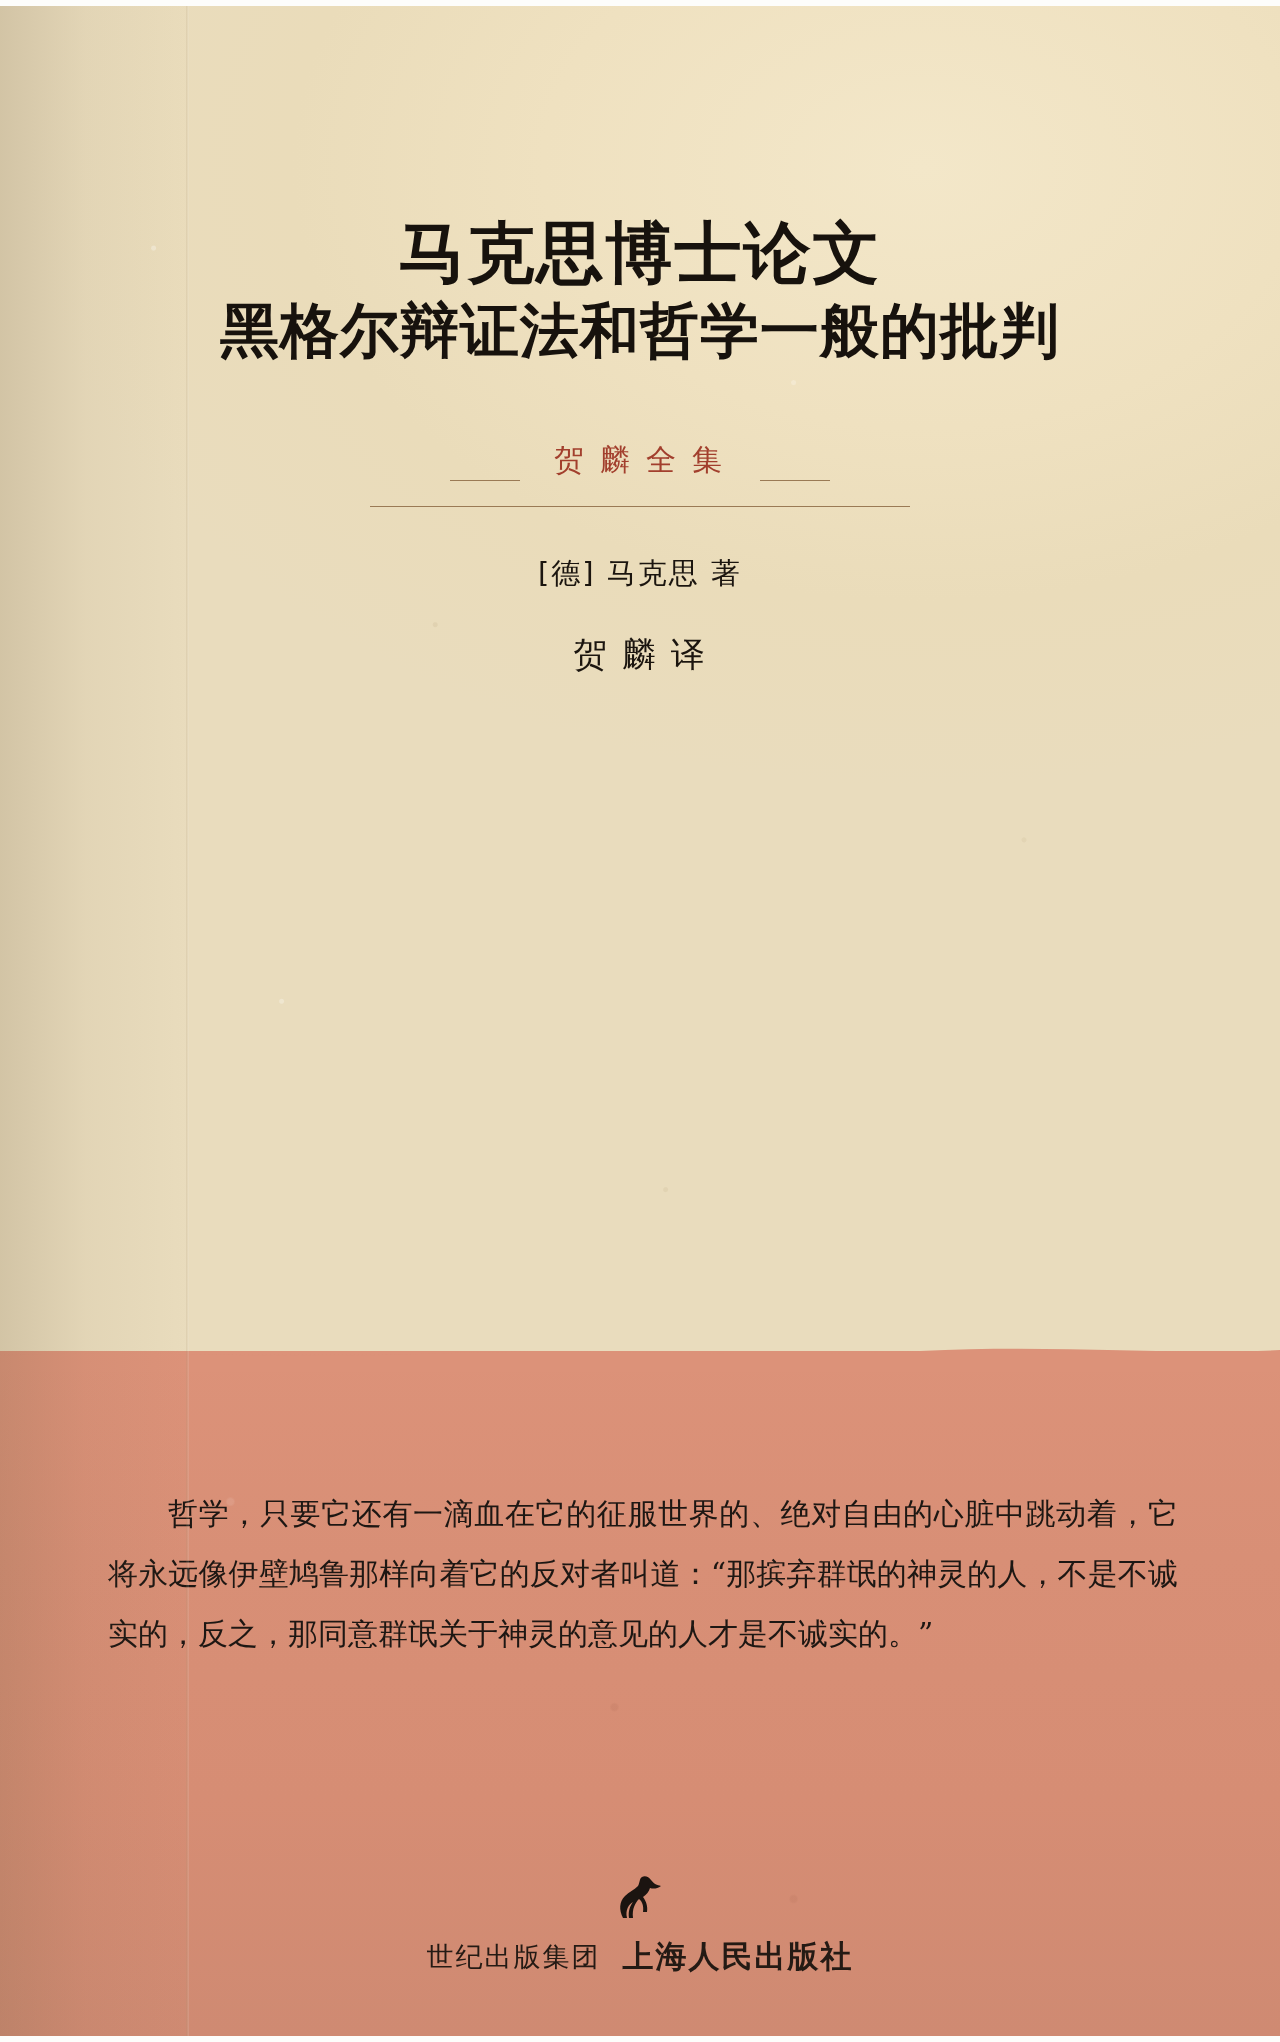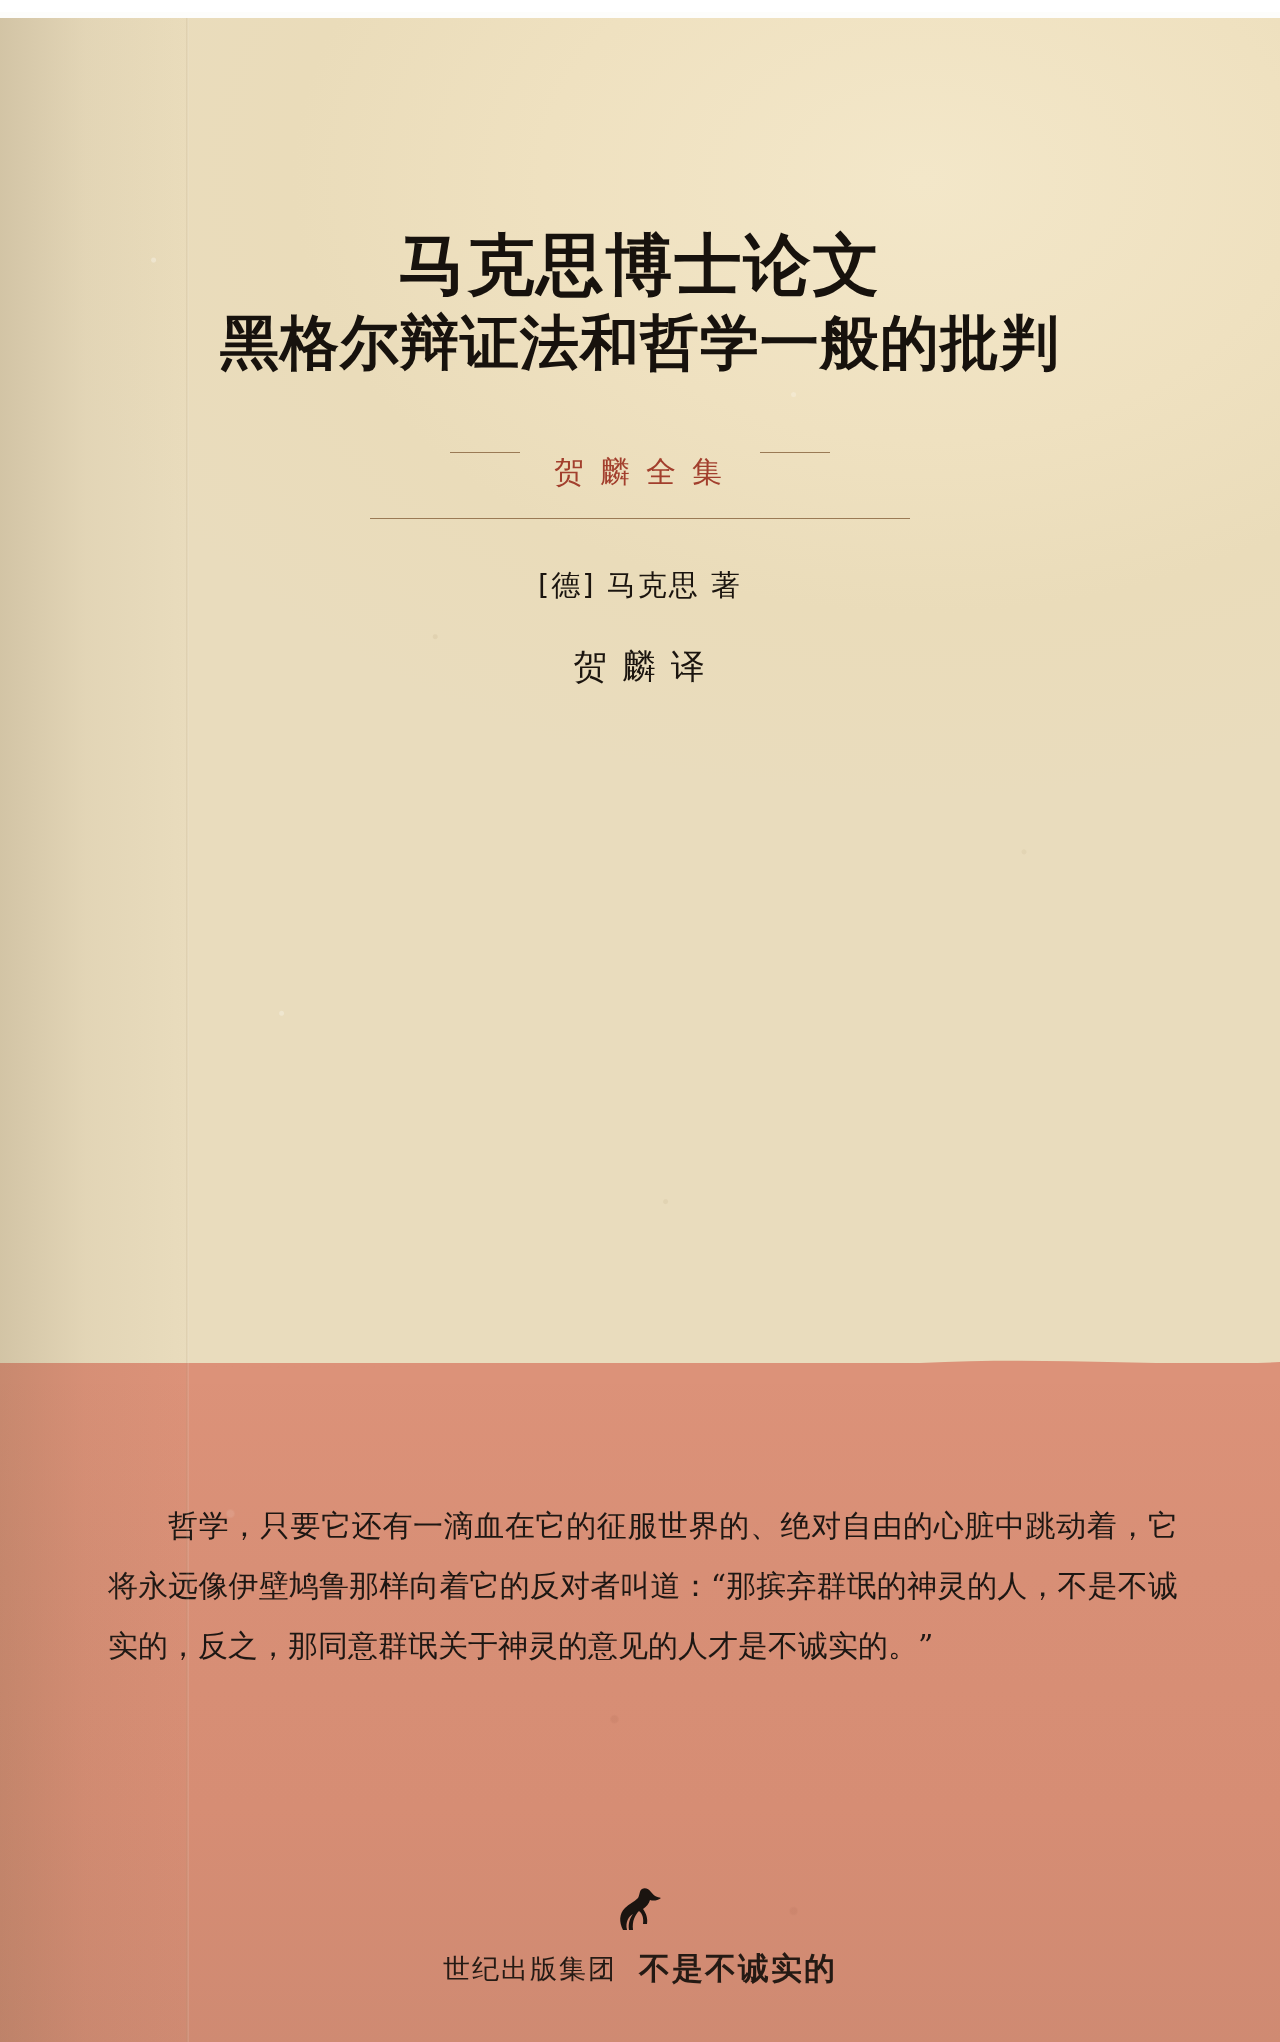--- a/index.html
+++ b/index.html
@@ -11,21 +11,21 @@
     width: 1280px;
     height: 2042px;
     font-family: "Liberation Sans", sans-serif;
     overflow: hidden;
   }
 
   
   .cover {
     position: absolute;
     left: 0;
-    top: 12px;
+    top: 0;
     width: 1280px;
     height: 1454px;
     background: #fde047;
   }
 
   
   .cover-inner {
     position: absolute;
     left: 0px;
     top: 6px;
@@ -144,21 +144,21 @@
     margin-top: 6px;
   }
 
   
   .series-row {
     position: absolute;
     left: 0;
     top: 434px;
     width: 1280px;
     display: flex;
-    align-items: flex-start;
+    align-items: flex-end;
     justify-content: center;
     z-index: 5;
   }
   .series-rule {
     height: 1px;
     width: 70px;
     background: #9a7a55;
   }
   .series-text {
     font-family: "DejaVu Sans", sans-serif;
@@ -306,20 +306,20 @@
     <div class="quote-block">
       <div class="quote-text">哲学，只要它还有一滴血在它的征服世界的、绝对自由的心脏中跳动着，它将永远像伊壁鸠鲁那样向着它的反对者叫道：“那摈弃群氓的神灵的人，不是不诚实的，反之，那同意群氓关于神灵的意见的人才是不诚实的。”</div>
     </div>
 
     <div class="publisher">
       <svg class="pub-logo" viewBox="0 0 70 58">
         <path d="M18 50 C14 42 14 34 20 28 C24 24 29 22 33 18 C35 15 34 11 37 9 C40 7 44 9 46 12 C49 16 52 17 56 18 C52 21 48 21 45 20 C44 24 41 27 38 29 C41 33 43 38 42 44 L38 44 C39 38 37 33 34 31 C30 35 27 41 28 50 L24 50 C23 43 25 38 28 34 C24 36 20 42 22 50 Z" fill="#1b1410"></path>
       </svg>
       <div class="pub-line">
         <span class="pub-group">世纪出版集团</span>
-        <span class="pub-house">不是不诚实的</span>
+        <span class="pub-house">上海人民出版社</span>
       </div>
     </div>
 
   </div>
   <div class="scan-border-top"></div>
   <div class="scan-border-bottom"></div>
 </div>
 
 </body></html>

